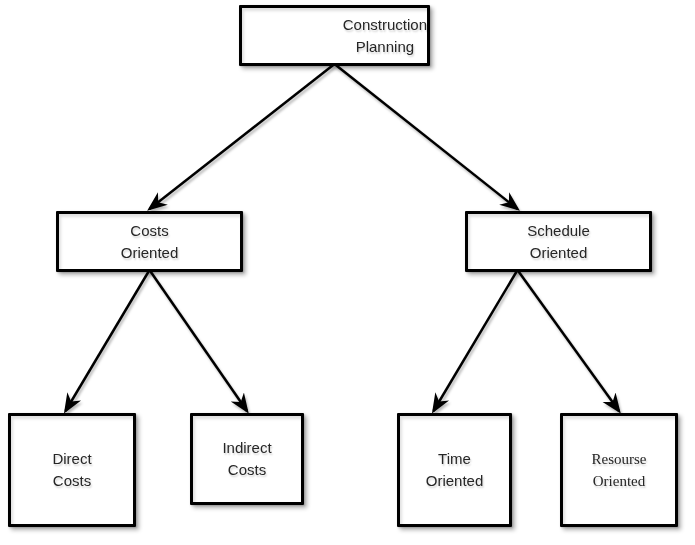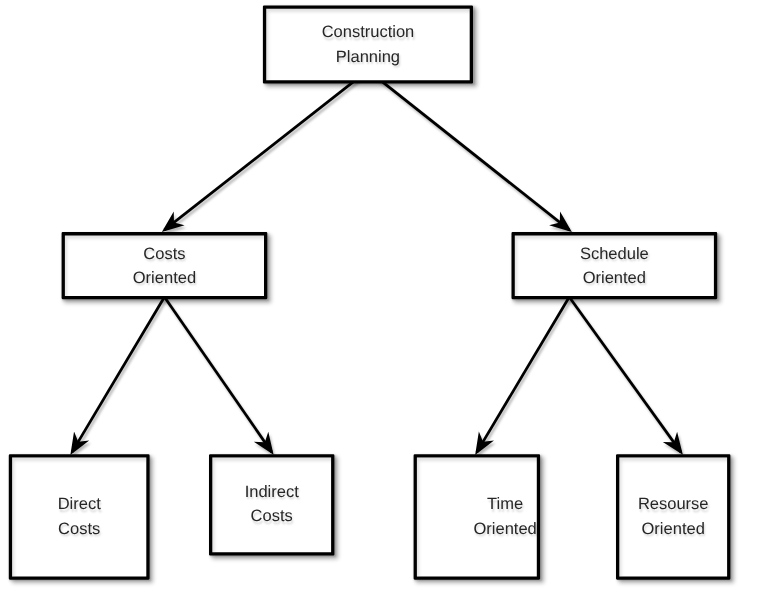--- a/index.html
+++ b/index.html
@@ -41,27 +41,27 @@
                 inset 2px 3px 3px rgba(0,0,0,0.12);
   }
   .node .label {
     font-size: 15px;
     line-height: 22px;
     color: var(--text, #262626);
     white-space: pre-line;
     text-shadow: 1px 2px 2px rgba(0,0,0,0.18);
   }
   
-  .n-construction { left: 239px; top: 5px;   width: 191px; height: 71px; }
+  .n-construction { left: 239px; top: 5px;   width: 191px; height: 61px; justify-content: flex-end; }
   .n-costs        { left: 56px;  top: 211px; width: 187px; height: 61px; }
   .n-schedule     { left: 424px; top: 211px; width: 187px; height: 61px; margin-left: 41px; }
   .n-direct       { left: 8px;   top: 413px; width: 128px; height: 114px; }
   .n-indirect     { left: 190px; top: 413px; width: 114px; height: 92px; }
-  .n-time         { left: 376px; top: 413px; width: 115px; height: 114px; justify-content: flex-end; }
-  .n-resourse     { left: 560px; top: 413px; width: 104px; height: 114px; }
+  .n-time         { left: 397px; top: 413px; width: 115px; height: 114px; }
+  .n-resourse     { left: 560px; top: 413px; width: 118px; height: 114px; font-family: Liberation Serif, serif; }
 </style>
 </head>
 <body>
 
 <div id="canvas">
 
   <svg id="edges" width="695" height="545" viewBox="0 0 695 545" xmlns="http://www.w3.org/2000/svg">
     <defs>
       <marker id="arrowhead" viewBox="0 0 10 10" refX="8.5" refY="5" markerWidth="8" markerHeight="8" orient="auto-start-reverse">
         <path d="M 0 1 L 10 5 L 0 9 L 3 5 Z" fill="#000000"></path>

